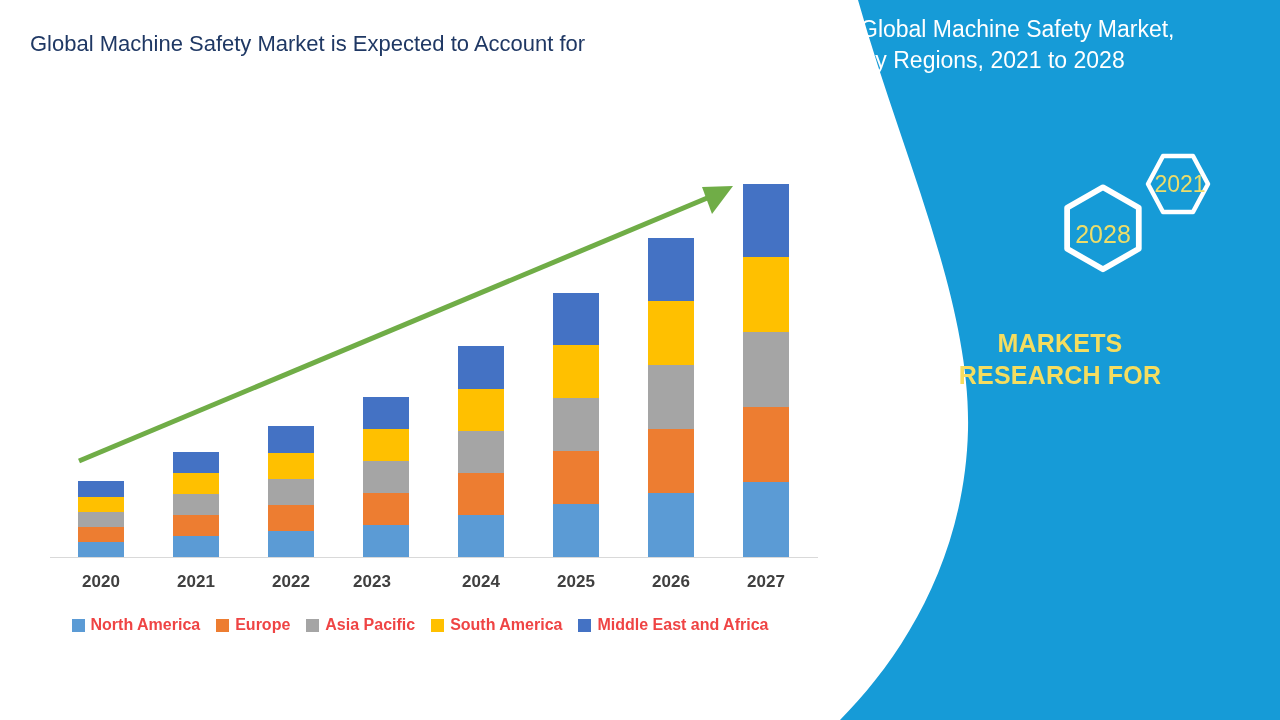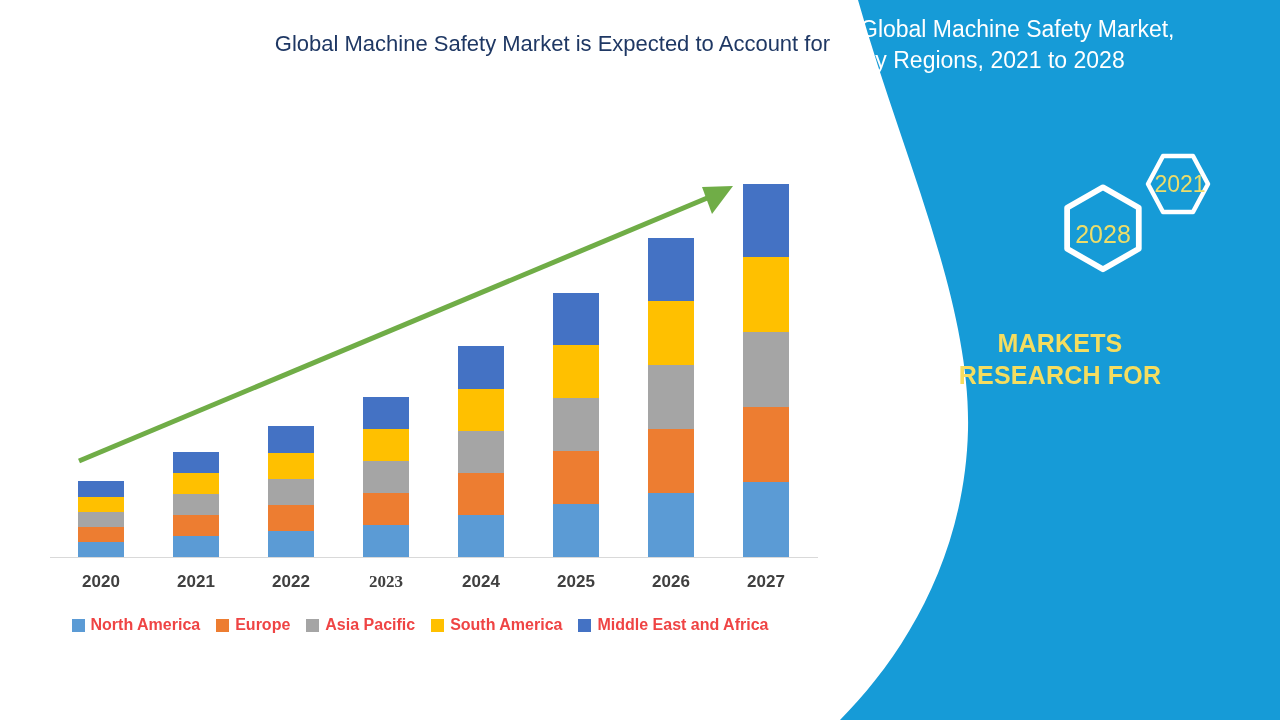--- a/index.html
+++ b/index.html
@@ -81,21 +81,21 @@
     left: 0;
     width: 840px;
     height: 720px;
   }
 
   #chart-title {
     position: absolute;
     top: 28px;
     left: 30px;
     width: 800px;
-    text-align: right;
+    text-align: left;
     color: #1f3864;
     font-size: 22px;
     line-height: 1.42;
   }
 
   #plot {
     position: absolute;
     left: 0;
     top: 0;
     width: 840px;
@@ -287,21 +287,21 @@
 
     <svg id="arrow" viewBox="0 0 840 600" xmlns="http://www.w3.org/2000/svg">
       <line x1="79" y1="461" x2="712" y2="196" stroke="#70AD47" stroke-width="5"></line>
       <polygon points="733,186 702,187 712,214" fill="#70AD47"></polygon>
     </svg>
 
     <div id="x-labels">
         <div class="x-label" style="left: 61px;">2020</div>
         <div class="x-label" style="left: 156px;">2021</div>
         <div class="x-label" style="left: 251px;">2022</div>
-        <div class="x-label" style="left: 346px; font-family: Liberation Serif, serif;">2023</div>
+        <div class="x-label" style="left: 332px;">2023</div>
         <div class="x-label" style="left: 441px;">2024</div>
         <div class="x-label" style="left: 536px;">2025</div>
         <div class="x-label" style="left: 631px;">2026</div>
         <div class="x-label" style="left: 726px;">2027</div>
       </div>
   </div>
 
   <div id="legend">
       <div class="legend-item">
         <span class="legend-swatch" style="background: rgb(91, 155, 213);"></span>

